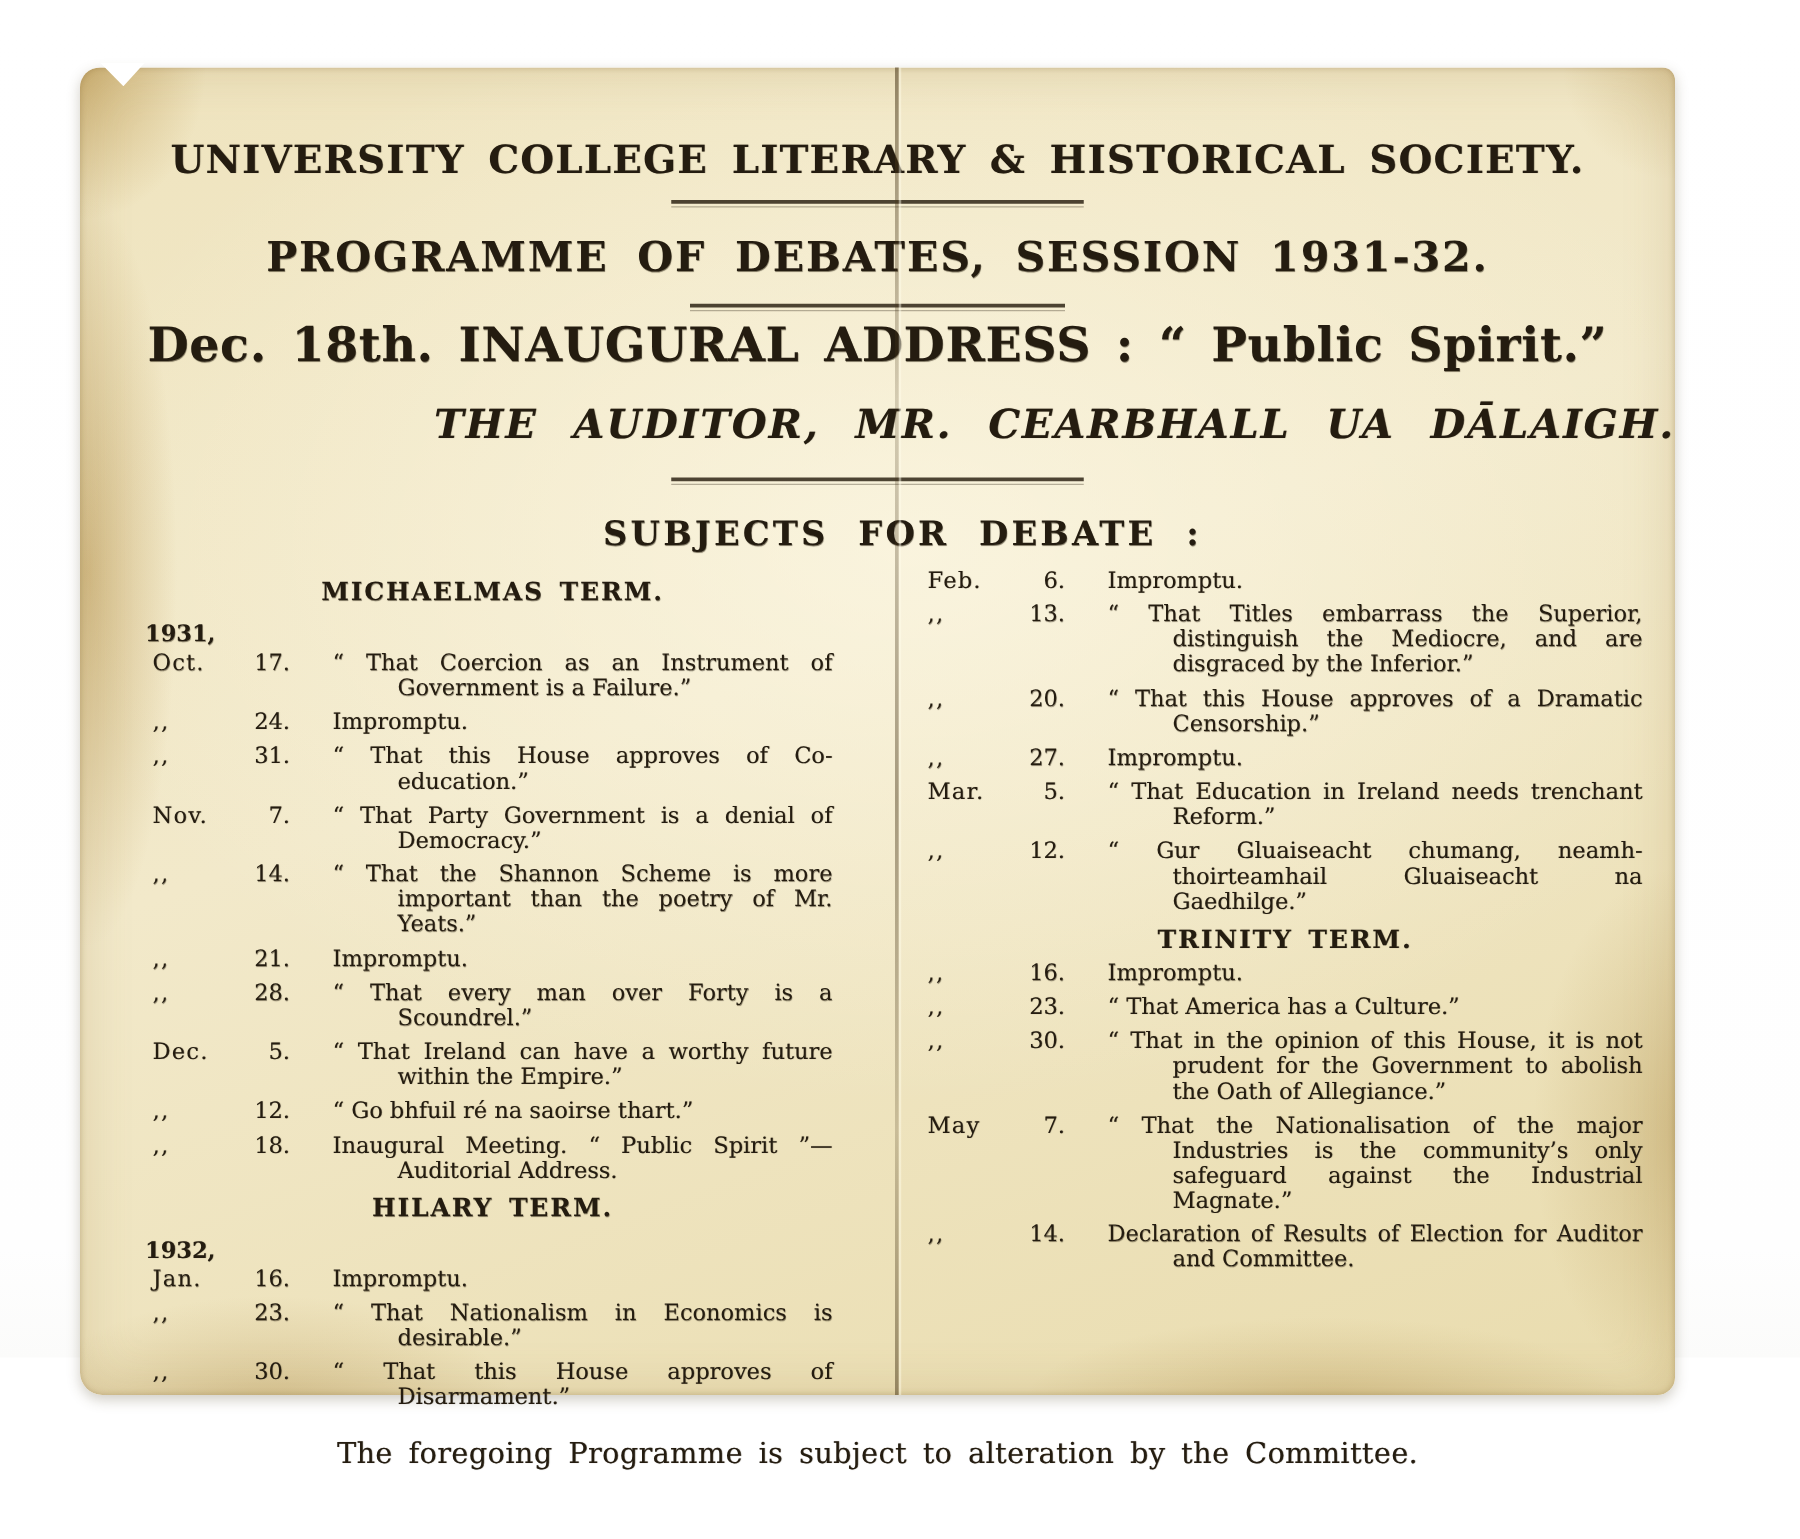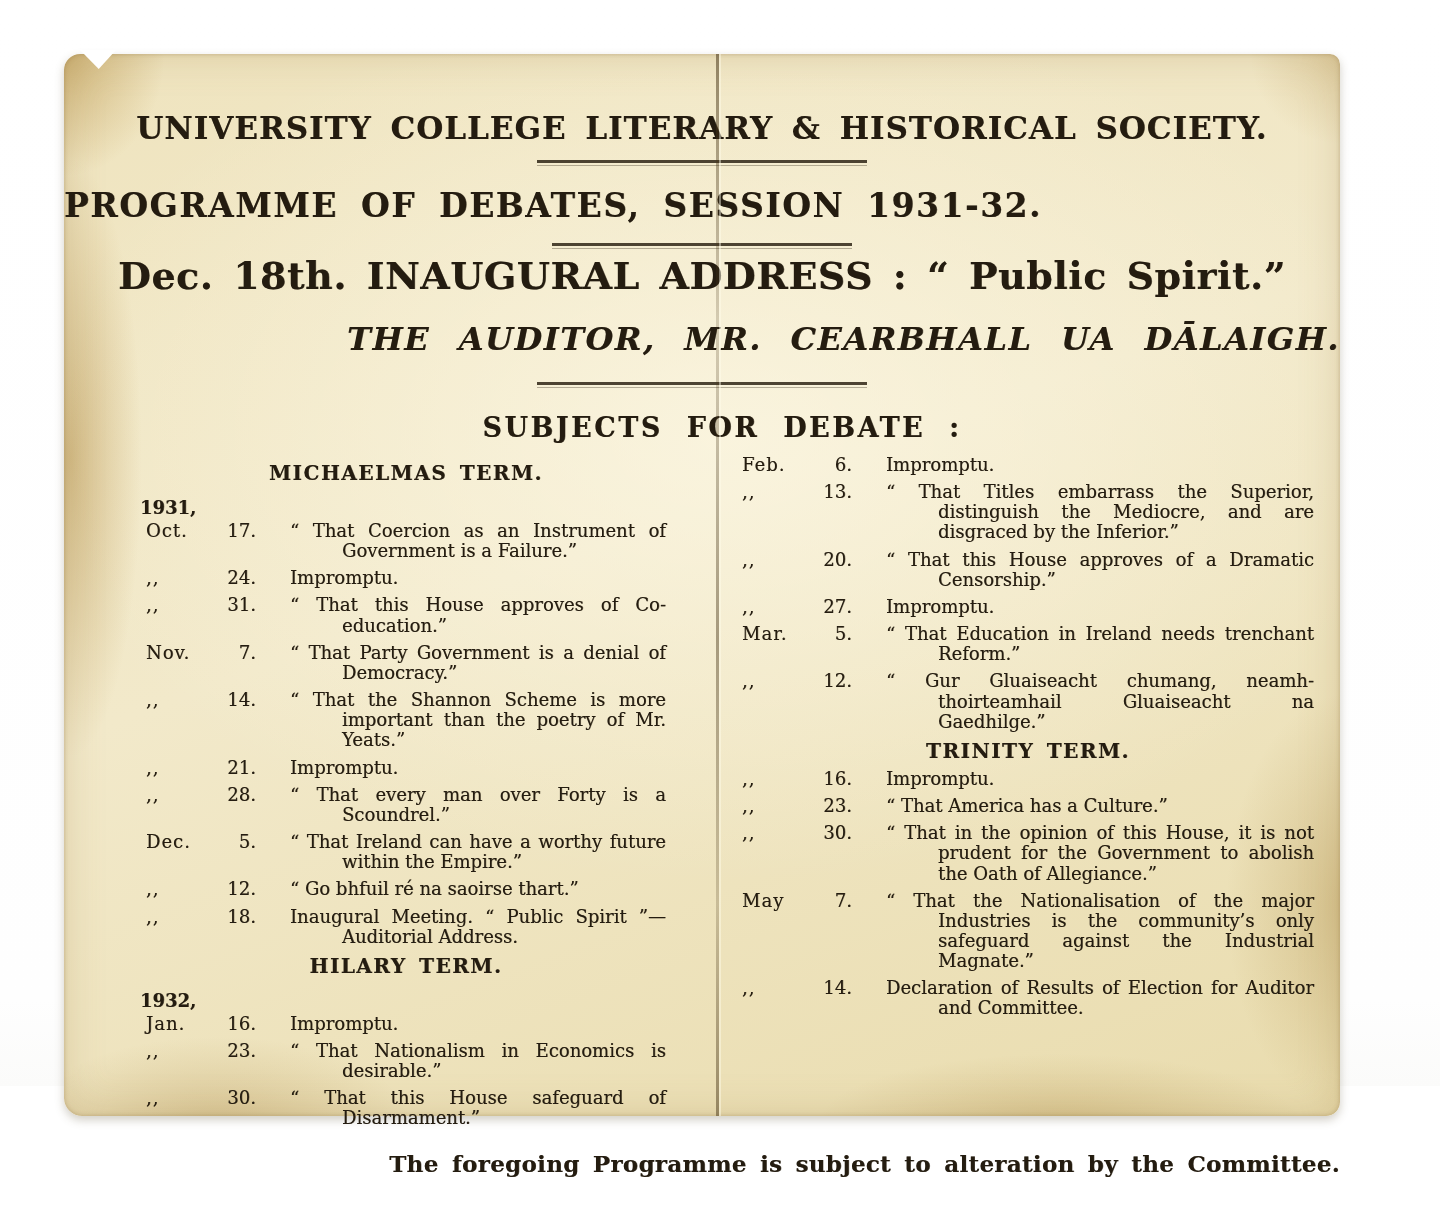--- a/index.html
+++ b/index.html
@@ -80,20 +80,21 @@
   .rule {
     height: 2px;
     border-top: 3px solid rgba(40,30,15,0.82);
     border-bottom: 1px solid rgba(40,30,15,0.32);
   }
   .rule-1 { width: 330px; margin: 14px auto 0; }
   .rule-2 { width: 300px; margin: 18px auto 0; }
   .rule-3 { width: 330px; margin: 24px auto 0; }
   .programme-title {
     margin-top: 20px;
+    text-align: center;
     font-size: 33px;
     font-weight: bold;
     letter-spacing: 1.5px;
     word-spacing: 10px;
   }
   .inaugural-line {
     margin-top: 4px;
     text-align: center;
     font-size: 38px;
     font-weight: bold;
@@ -118,21 +119,21 @@
     letter-spacing: 2.5px;
     word-spacing: 12px;
     padding-left: 40px;
   }
   .columns {
     display: flex;
     margin-top: 12px;
     align-items: flex-start;
   }
   .column { width: 50%; box-sizing: border-box; }
-  .column-left  { padding: 0 36px 0 82px; }
+  .column-left  { padding: 0 36px 0 58px; }
   .column-right { padding: 0 26px 0 40px; }
   .term-heading {
     text-align: center;
     font-size: 20px;
     font-weight: bold;
     letter-spacing: 1.5px;
     word-spacing: 4px;
     margin: 6px 0 6px;
     text-shadow: 0.4px 0.4px 0.6px rgba(35,25,10,0.55);
   }
@@ -155,23 +156,23 @@
   }
   .entry .month { text-align: left; letter-spacing: 1px; }
   .entry .day   { text-align: right; }
   .entry .text  {
     text-align: justify;
     padding-left: 58px;
     text-indent: -52px;
   }
   .footer-note {
     margin-top: 14px;
-    text-align: right;
+    text-align: center;
     font-size: 23px;
-    font-weight: bold;
+    font-weight: normal;
     letter-spacing: 0.3px;
     word-spacing: 5px;
   }
 </style>
 </head>
 <body>
 
 <div class="page">
   <div class="card">
     <div class="tear"></div>
@@ -255,21 +256,21 @@
             <span class="text">Impromptu.</span>
           </div>
           <div class="entry">
             <span class="month">,,</span>
             <span class="day">23.</span>
             <span class="text">“ That Nationalism in Economics is desirable.”</span>
           </div>
           <div class="entry">
             <span class="month">,,</span>
             <span class="day">30.</span>
-            <span class="text">“ That this House safeguard of Disarmament.”</span>
+            <span class="text">“ That this House approves of Disarmament.”</span>
           </div>
         </div>
       <div class="column column-right">
           <div class="entry">
             <span class="month">Feb.</span>
             <span class="day">6.</span>
             <span class="text">Impromptu.</span>
           </div>
           <div class="entry">
             <span class="month">,,</span>

